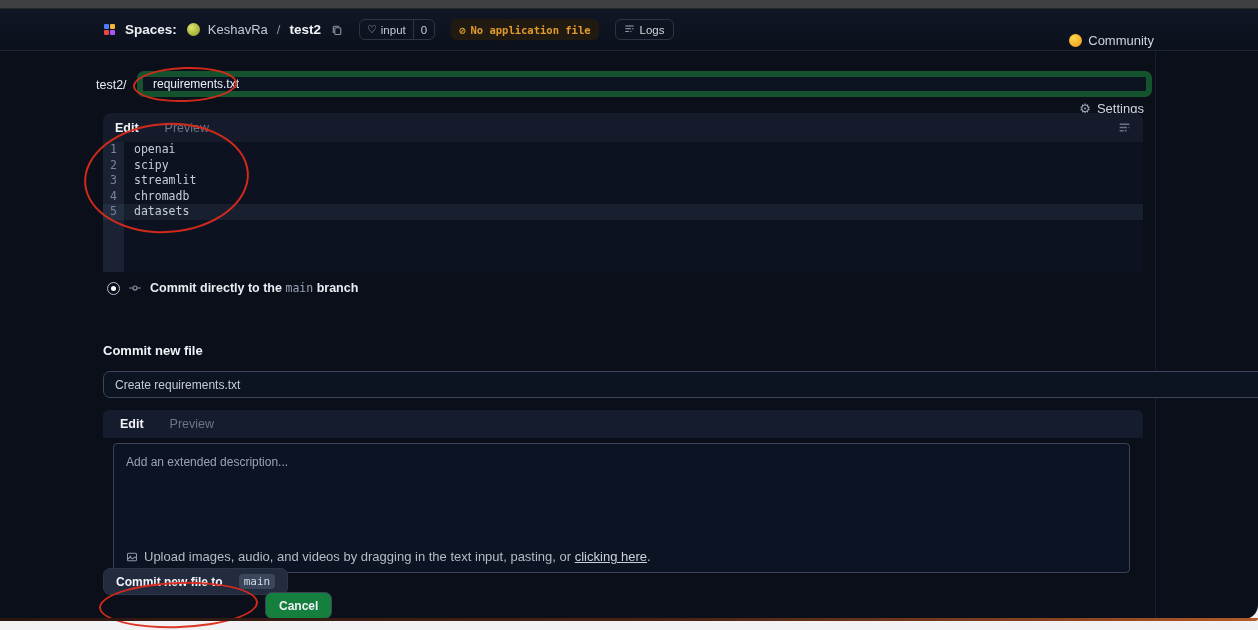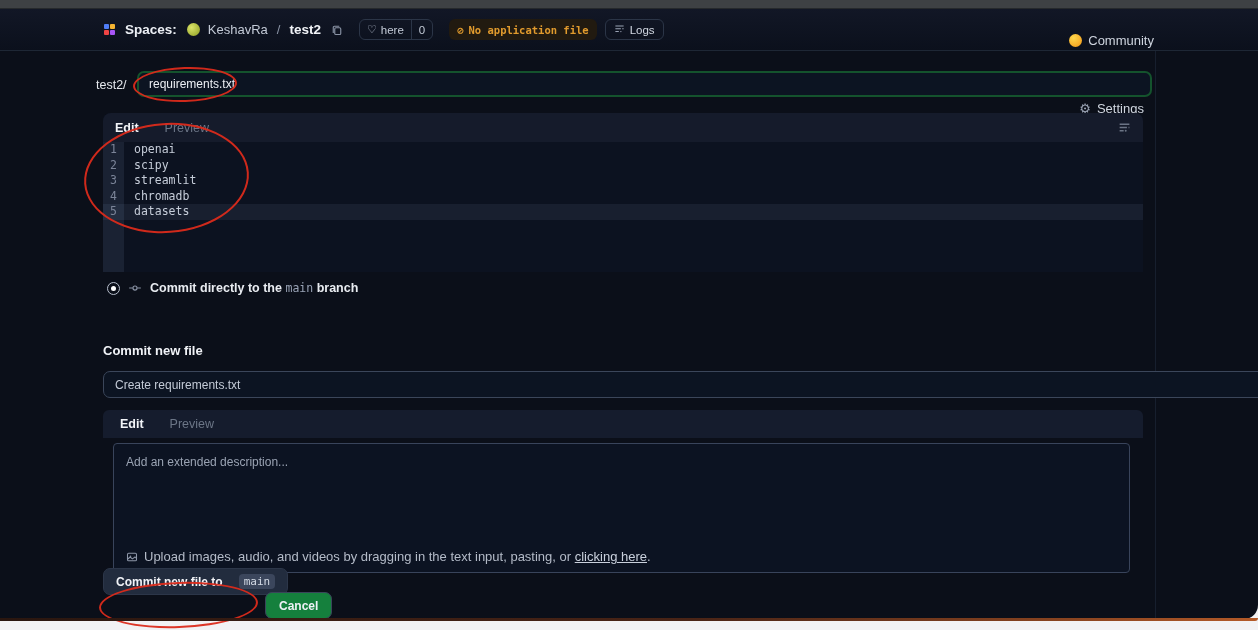--- a/index.html
+++ b/index.html
@@ -36,39 +36,39 @@
   .icon-btn svg { display:block; }
   .copy-ic { margin-left:2px; cursor:pointer; }
   .like-pill { display:flex; align-items:center; height:21px; border:1px solid #2b3547; border-radius:6px;
                margin-left:8px; font-size:11.5px; color:#c3cad6; overflow:hidden; cursor:pointer; }
   .like-pill .cell { padding:0 7px; display:flex; align-items:center; gap:4px; height:100%; }
   .like-pill .count { border-left:1px solid #2b3547; }
   .heart { font-size:11px; color:#aab3c2; }
   .status-badge { display:flex; align-items:center; gap:5px; height:21px; margin-left:8px; padding:0 8px;
                   border-radius:6px; background:#211a10;
                   font-family:"DejaVu Sans Mono", monospace; font-size:10.5px; font-weight:bold; color:#e09a2d; cursor:pointer; }
-  .logs-btn { display:flex; align-items:center; gap:5px; height:21px; padding:0 8px;
+  .logs-btn { display:flex; align-items:center; gap:5px; height:21px; margin-left:8px; padding:0 8px;
               border:1px solid #2b3547; border-radius:6px; font-size:11.5px; color:#d2d8e2; cursor:pointer; }
 
   .header-right { display:flex; align-items:center; gap:26px;flex-direction:column; }
   .nav-item { display:flex; align-items:center; gap:6px; color:#cfd5df; font-size:13px; cursor:pointer; position:relative; height:42px; }
   .nav-item.active .nav-label { font-weight:bold; color:#ffffff; }
   .nav-item.active::after { content:""; position:absolute; left:-3px; right:-3px; bottom:0; height:2px; background:#9aa3b2; }
   .app-ic { width:12px; height:12px; border-radius:50%;
             background:radial-gradient(circle at 35% 30%, #8b93a3, #4b5363 70%); }
   .community-ic { width:13px; height:13px; border-radius:50%;
             background:radial-gradient(circle at 35% 30%, #ffd84d, #f5a623 75%); }
   .gear-ic { font-size:13px; color:#9aa3b4; line-height:1; }
   .kebab-btn { width:22px; height:20px; border:1px solid #2b3547; border-radius:6px; background:#141b29;
                display:flex; align-items:center; justify-content:center; color:#c3cad6; font-size:12px; cursor:pointer; }
 
   
   .fn-label { position:absolute; left:96px; top:78px; width:36px; font-size:12.5px; color:#e6e9ee; }
   .fn-input { position:absolute; left:137px; top:71px; width:1015px; height:26px;
-              background:#0c1422; border:2px solid #14532d; border-radius:7px; outline:none;
+              background:#0c1422; border:6px solid #14532d; border-radius:7px; outline:none;
               color:#eceff4; font-size:12px; font-family:"Liberation Sans", sans-serif; padding:0 10px; }
 
   
   .editor { position:absolute; left:103px; top:113px; width:1040px; height:159px;
             border-radius:8px 8px 0 0; overflow:hidden; background:#0c1220; }
   .tabbar { height:29px; background:#151b2b; display:flex; align-items:center; padding:0 12px; gap:26px; }
   .tab { font-size:12.5px; color:#6c7687; cursor:pointer; }
   .tab.active { color:#f2f4f8; font-weight:bold; }
   .tabbar .spacer { flex:1; }
   .code { position:relative; height:130px; background:#0c1220; font-family:"DejaVu Sans Mono", monospace; font-size:11.5px; }
@@ -143,21 +143,21 @@
       <span class="repo">test2</span>
       <span class="icon-btn copy-ic">
         <svg width="12" height="12" viewBox="0 0 16 16" fill="none" stroke="#8a93a5" stroke-width="1.5">
           <rect x="5" y="5" width="8" height="9" rx="1.5"></rect>
             <path d="M11 3H4.5A1.5 1.5 0 0 0 3 4.5V12"></path>
         </svg>
       </span>
       <span class="like-pill">
         <span class="cell">
           <span class="heart">♡</span>
-          <span>here</span>
+          <span>input</span>
         </span>
         <span class="cell count">0</span>
       </span>
       <span class="status-badge">
         <span>⊘</span>
         <span>No application file</span>
       </span>
       <span class="logs-btn">
         <svg width="11" height="11" viewBox="0 0 16 16" fill="none" stroke="#9aa3b4" stroke-width="1.6">
           <path d="M2 3h12M2 7h8M12 7h2M2 11h5"></path>

